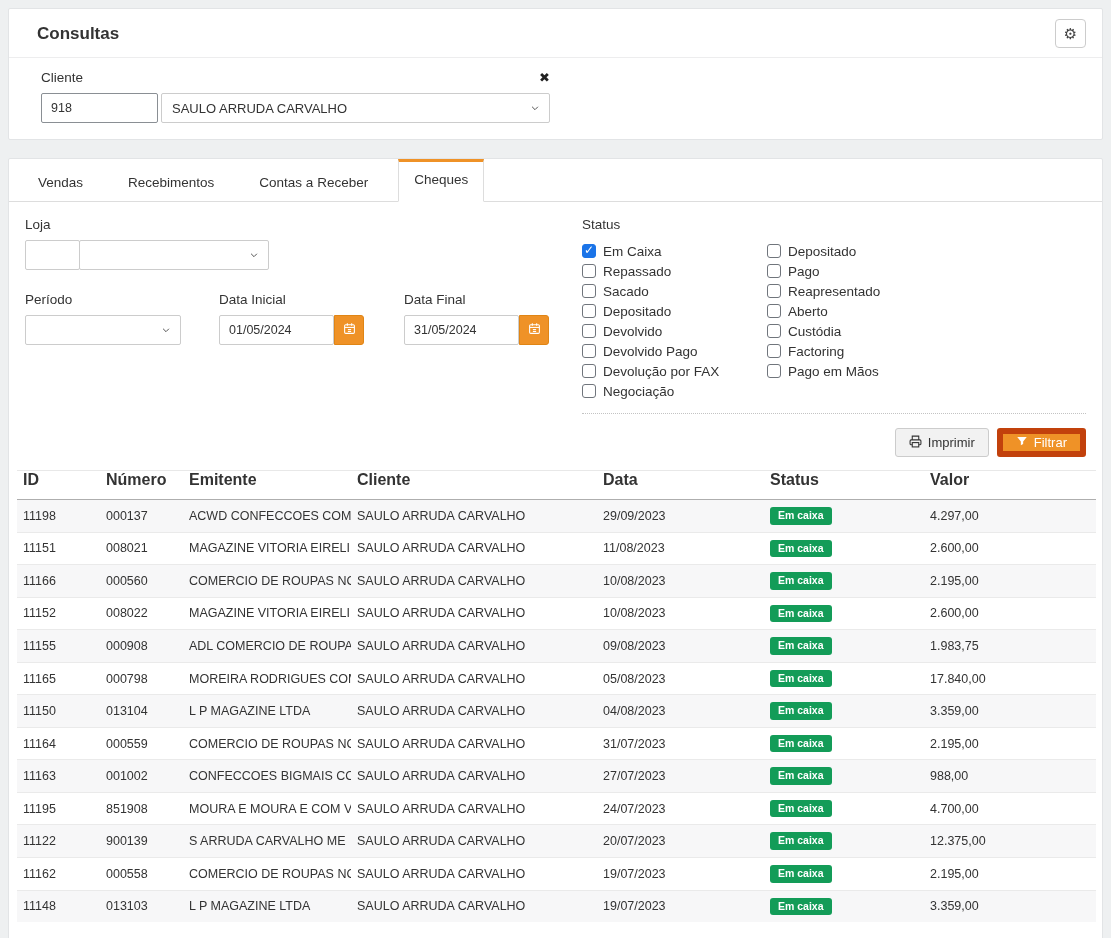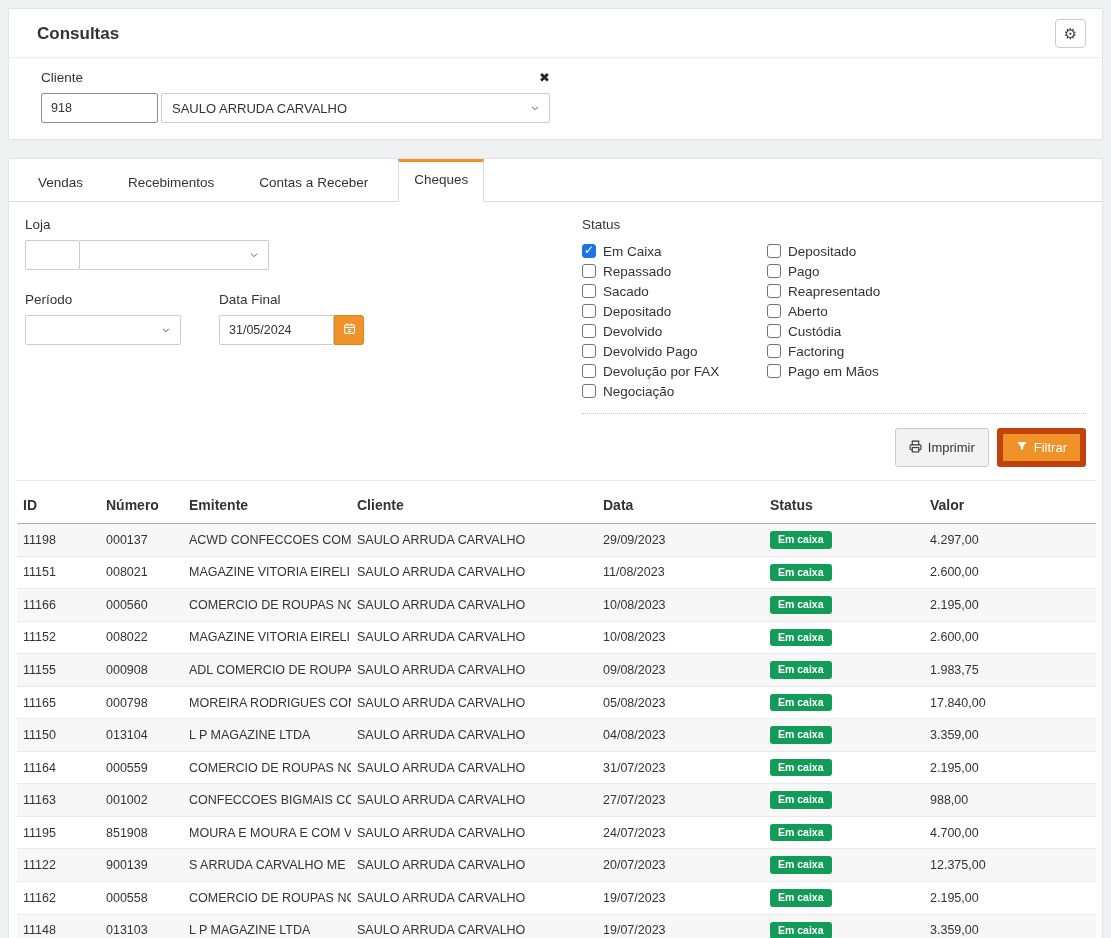--- a/index.html
+++ b/index.html
@@ -142,44 +142,44 @@
     position: absolute; left: 1px; top: -2px;
     color: #fff; font-size: 12px; font-weight: 700;
   }
   .cb-label { font-size: 13.5px; color: #333; }
   
   .actions-row {
     display: flex; justify-content: flex-end; gap: 8px;
     padding: 14px 16px 13px;
   }
   .btn {
-    height: 39px;
+    height: 29px;
     display: inline-flex; align-items: center; gap: 6px;
     padding: 0 13px;
     font-size: 13px;
     border-radius: 3px;
     cursor: pointer;
     font-family: inherit;
   }
   .btn-light { background: #f2f2f2; border: 1px solid #ccc; color: #333; }
   .btn-orange { background: #ef9227; border: 6px solid #c2410c; color: #fff; }
   
   table.results {
     width: 1079px;
     margin: 0 8px;
     border-collapse: collapse;
     font-size: 12.5px;
     table-layout: fixed;
   }
   .results th {
     text-align: left;
-    font-size: 14px;
+    font-size: 16px;
     font-weight: 700;
     color: #333;
-    padding: 16px 8px 10px 6px;
+    padding: 0 8px 10px 6px;
     border-top: 1px solid #e8e8e8;
     border-bottom: 1px solid #aeaeae;
     margin-left: 40px;
   }
   .results td {
     padding: 7px 8px 7px 6px;
     border-top: 1px solid #eaeaea;
     color: #333;
     white-space: nowrap; overflow: hidden;
   }
@@ -256,20 +256,38 @@
           <div class="selectbox periodo-select">
             <span></span>
             <span class="chev">
               <svg width="10" height="10" viewBox="0 0 24 24" fill="none" stroke="#555" stroke-width="2.4">
                   <polyline points="5 9 12 16 19 9"></polyline>
                 </svg>
             </span>
           </div>
         </div>
         <div class="date-block">
+          <span class="field-label">Data Inicial</span>
+          <div class="input-group">
+            <input class="text-input date-input" value="01/05/2024" style="">
+            <div class="cal-btn">
+              <span>
+                <svg width="13" height="13" viewBox="0 0 24 24" fill="none" stroke="#fff" stroke-width="2">
+                    <rect x="3" y="5" width="18" height="16" rx="2"></rect>
+                    <line x1="3" y1="10" x2="21" y2="10"></line>
+                    <line x1="8" y1="2.5" x2="8" y2="7"></line>
+                    <line x1="16" y1="2.5" x2="16" y2="7"></line>
+                    <line x1="9" y1="14" x2="15" y2="14"></line>
+                    <line x1="9" y1="17.5" x2="15" y2="17.5"></line>
+                  </svg>
+              </span>
+            </div>
+          </div>
+        </div>
+        <div class="date-block">
           <span class="field-label">Data Final</span>
           <div class="input-group">
             <input class="text-input date-input" value="31/05/2024" style="">
             <div class="cal-btn">
               <span>
                 <svg width="13" height="13" viewBox="0 0 24 24" fill="none" stroke="#fff" stroke-width="2">
                     <rect x="3" y="5" width="18" height="16" rx="2"></rect>
                     <line x1="3" y1="10" x2="21" y2="10"></line>
                     <line x1="8" y1="2.5" x2="8" y2="7"></line>
                     <line x1="16" y1="2.5" x2="16" y2="7"></line>

